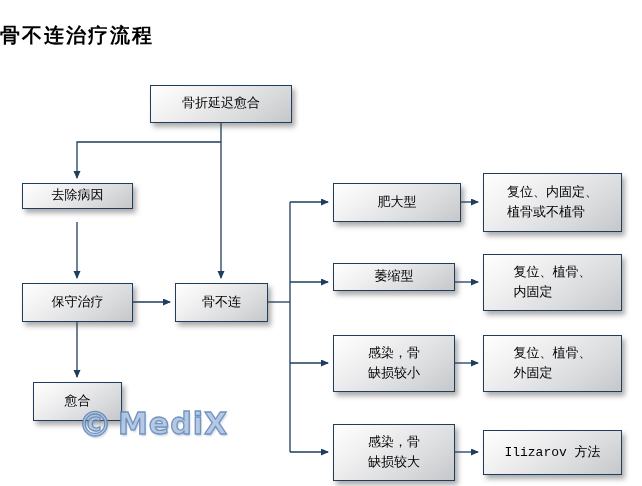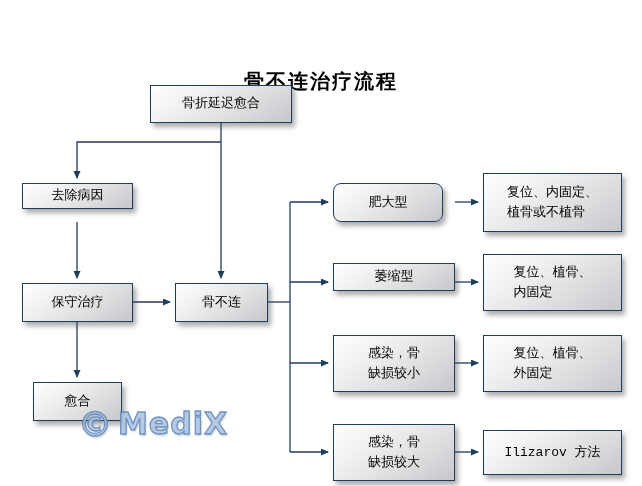--- a/index.html
+++ b/index.html
@@ -14,26 +14,24 @@
   }
   .canvas {
     position: relative;
     width: 642px; height: 486px;
     background: #ffffff;
     overflow: hidden;
   }
   .diagram-title {
     position: absolute;
     top: 22px; left: 0; width: 100%;
-    text-align: center;
     font-size: 20px;
     font-weight: bold;
     color: #000000;
     letter-spacing: 2px;
-    margin-top: 46px;
   }
   svg.connectors {
     position: absolute;
     top: 0; left: 0;
     width: 642px; height: 486px;
   }
   svg.connectors path.connector {
     fill: none;
     stroke: var(--line-color);
     stroke-width: 1.3;
@@ -112,21 +110,21 @@
   <div class="node" style="left:150px; top:85px; width:142px; height:38px;">骨折延迟愈合</div>
 
   <div class="node" style="left:22px; top:183px; width:111px; height:26px;">去除病因</div>
 
   <div class="node" style="left:22px; top:283px; width:111px; height:39px;">保守治疗</div>
 
   <div class="node" style="left:175px; top:283px; width:93px; height:39px;">骨不连</div>
 
   <div class="node" style="left:33px; top:382px; width:89px; height:39px;">愈合</div>
 
-  <div class="node" style="left:333px; top:183px; width:110px; height:39px;border-radius:8px;">肥大型</div>
+  <div class="node" style="left:333px; top:183px; width:128px; height:39px;">肥大型</div>
 
   <div class="node" style="left:333px; top:263px; width:122px; height:28px;">萎缩型</div>
 
   <div class="node" style="left:333px; top:335px; width:122px; height:57px;">感染，骨
 缺损较小</div>
 
   <div class="node" style="left:333px; top:424px; width:122px; height:57px;">感染，骨
 缺损较大</div>
 
   <div class="node" style="left:483px; top:173px; width:139px; height:59px;">复位、内固定、

